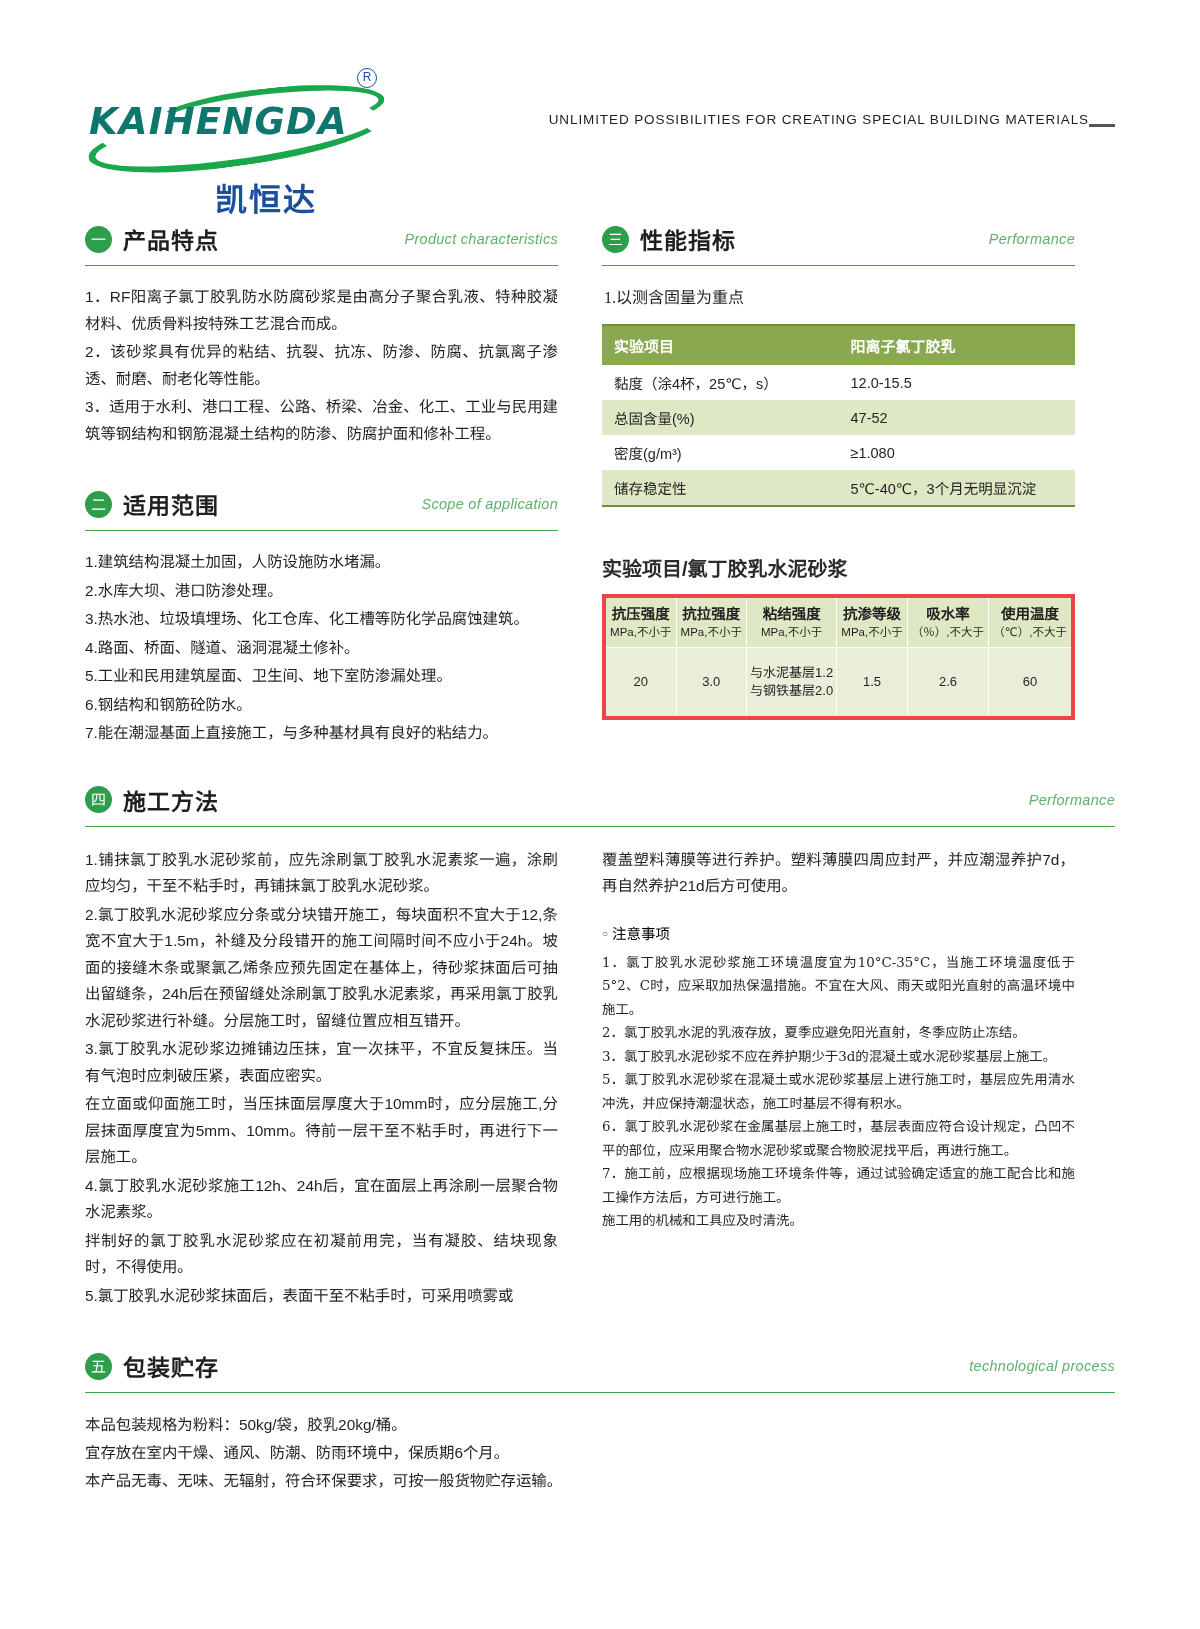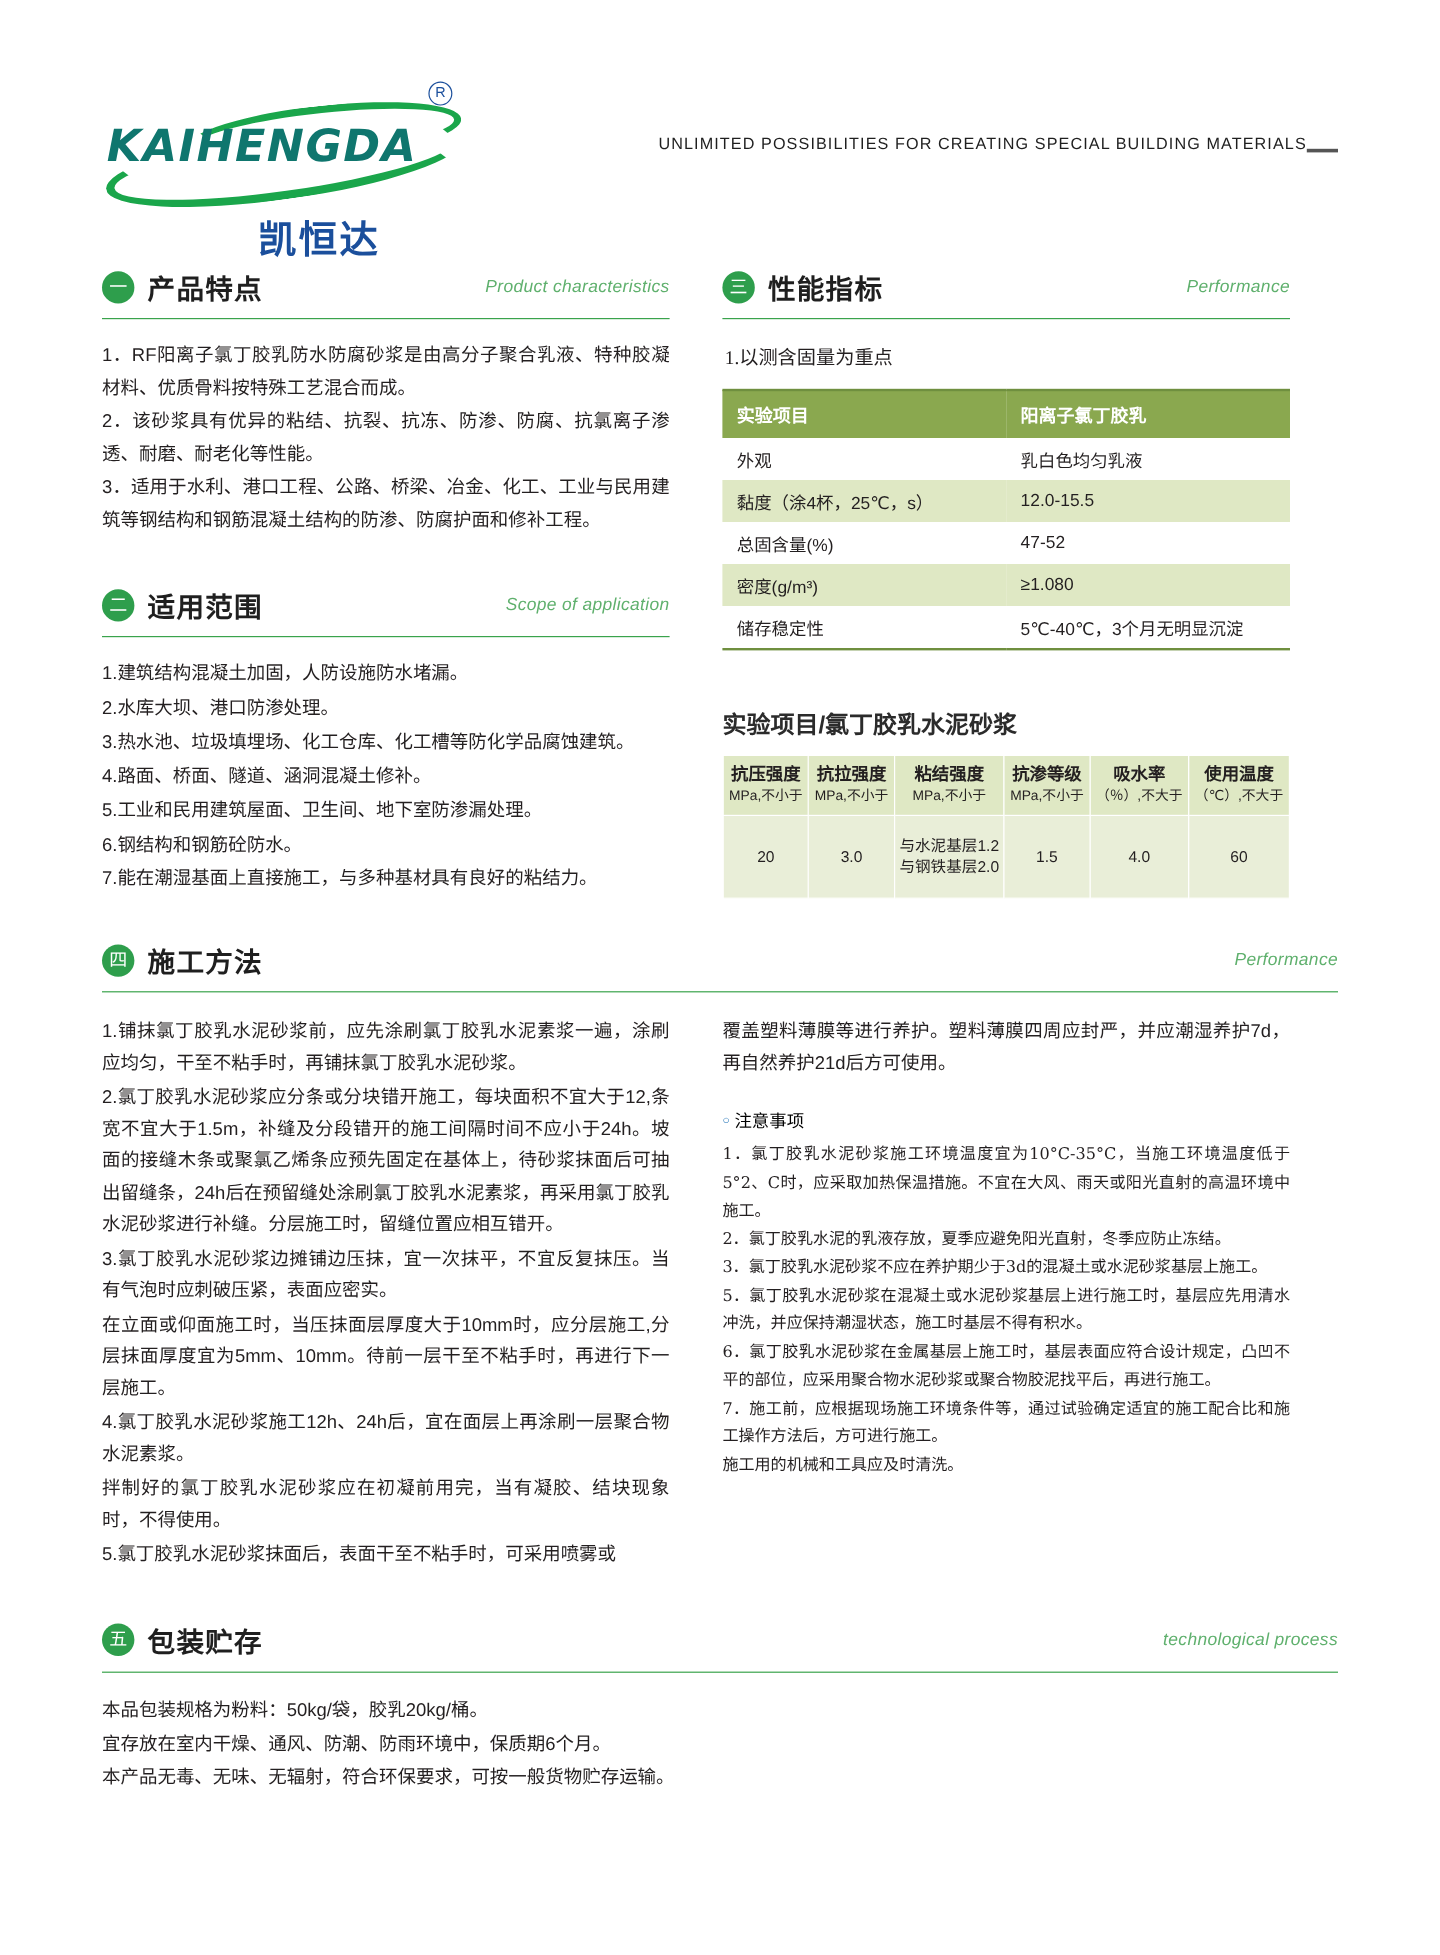--- a/index.html
+++ b/index.html
@@ -167,21 +167,21 @@
   .t1 tbody tr:nth-child(odd) { background: #ffffff; }
   .t1 td:first-child { width: 50%; }
 
   
   .t2-title {
     font-size: 20px;
     font-weight: 700;
     color: #2b2b2b;
     margin: 0 0 12px 0;
   }
-  .t2 { border: 1px solid #ef4444; }
+  .t2 { border: 4px solid #ef4444; }
   .t2 th, .t2 td {
     border: 1px solid #ffffff;
     text-align: center;
     vertical-align: middle;
     font-size: 13px;
     color: #231f20;
   }
   .t2 thead th {
     background: #dfe8c4;
     padding: 6px 4px;
@@ -295,24 +295,20 @@
 
       <table class="t1">
         <thead>
           <tr>
             <th>实验项目</th>
             <th>阳离子氯丁胶乳</th>
           </tr>
         </thead>
         <tbody>
           <tr>
-            <td>外观</td>
-            <td>乳白色均匀乳液</td>
-          </tr>
-          <tr>
             <td>黏度（涂4杯，25℃，s）</td>
             <td>12.0-15.5</td>
           </tr>
           <tr>
             <td>总固含量(%)</td>
             <td>47-52</td>
           </tr>
           <tr>
             <td>密度(g/m³)</td>
             <td>≥1.080</td>
@@ -356,21 +352,21 @@
               <span class="h2">（℃）,不大于</span>
             </th>
           </tr>
         </thead>
         <tbody>
           <tr>
             <td>20</td>
             <td>3.0</td>
             <td id="bond-cell"><span>与水泥基层1.2</span><br><span>与钢铁基层2.0</span></td>
             <td>1.5</td>
-            <td>4.0</td>
+            <td>2.6</td>
             <td>60</td>
           </tr>
         </tbody>
       </table>
     </div>
   </div>
 
   <div class="sec4-wrap">
     <div class="sec-head">
       <div class="sec-num">四</div>

